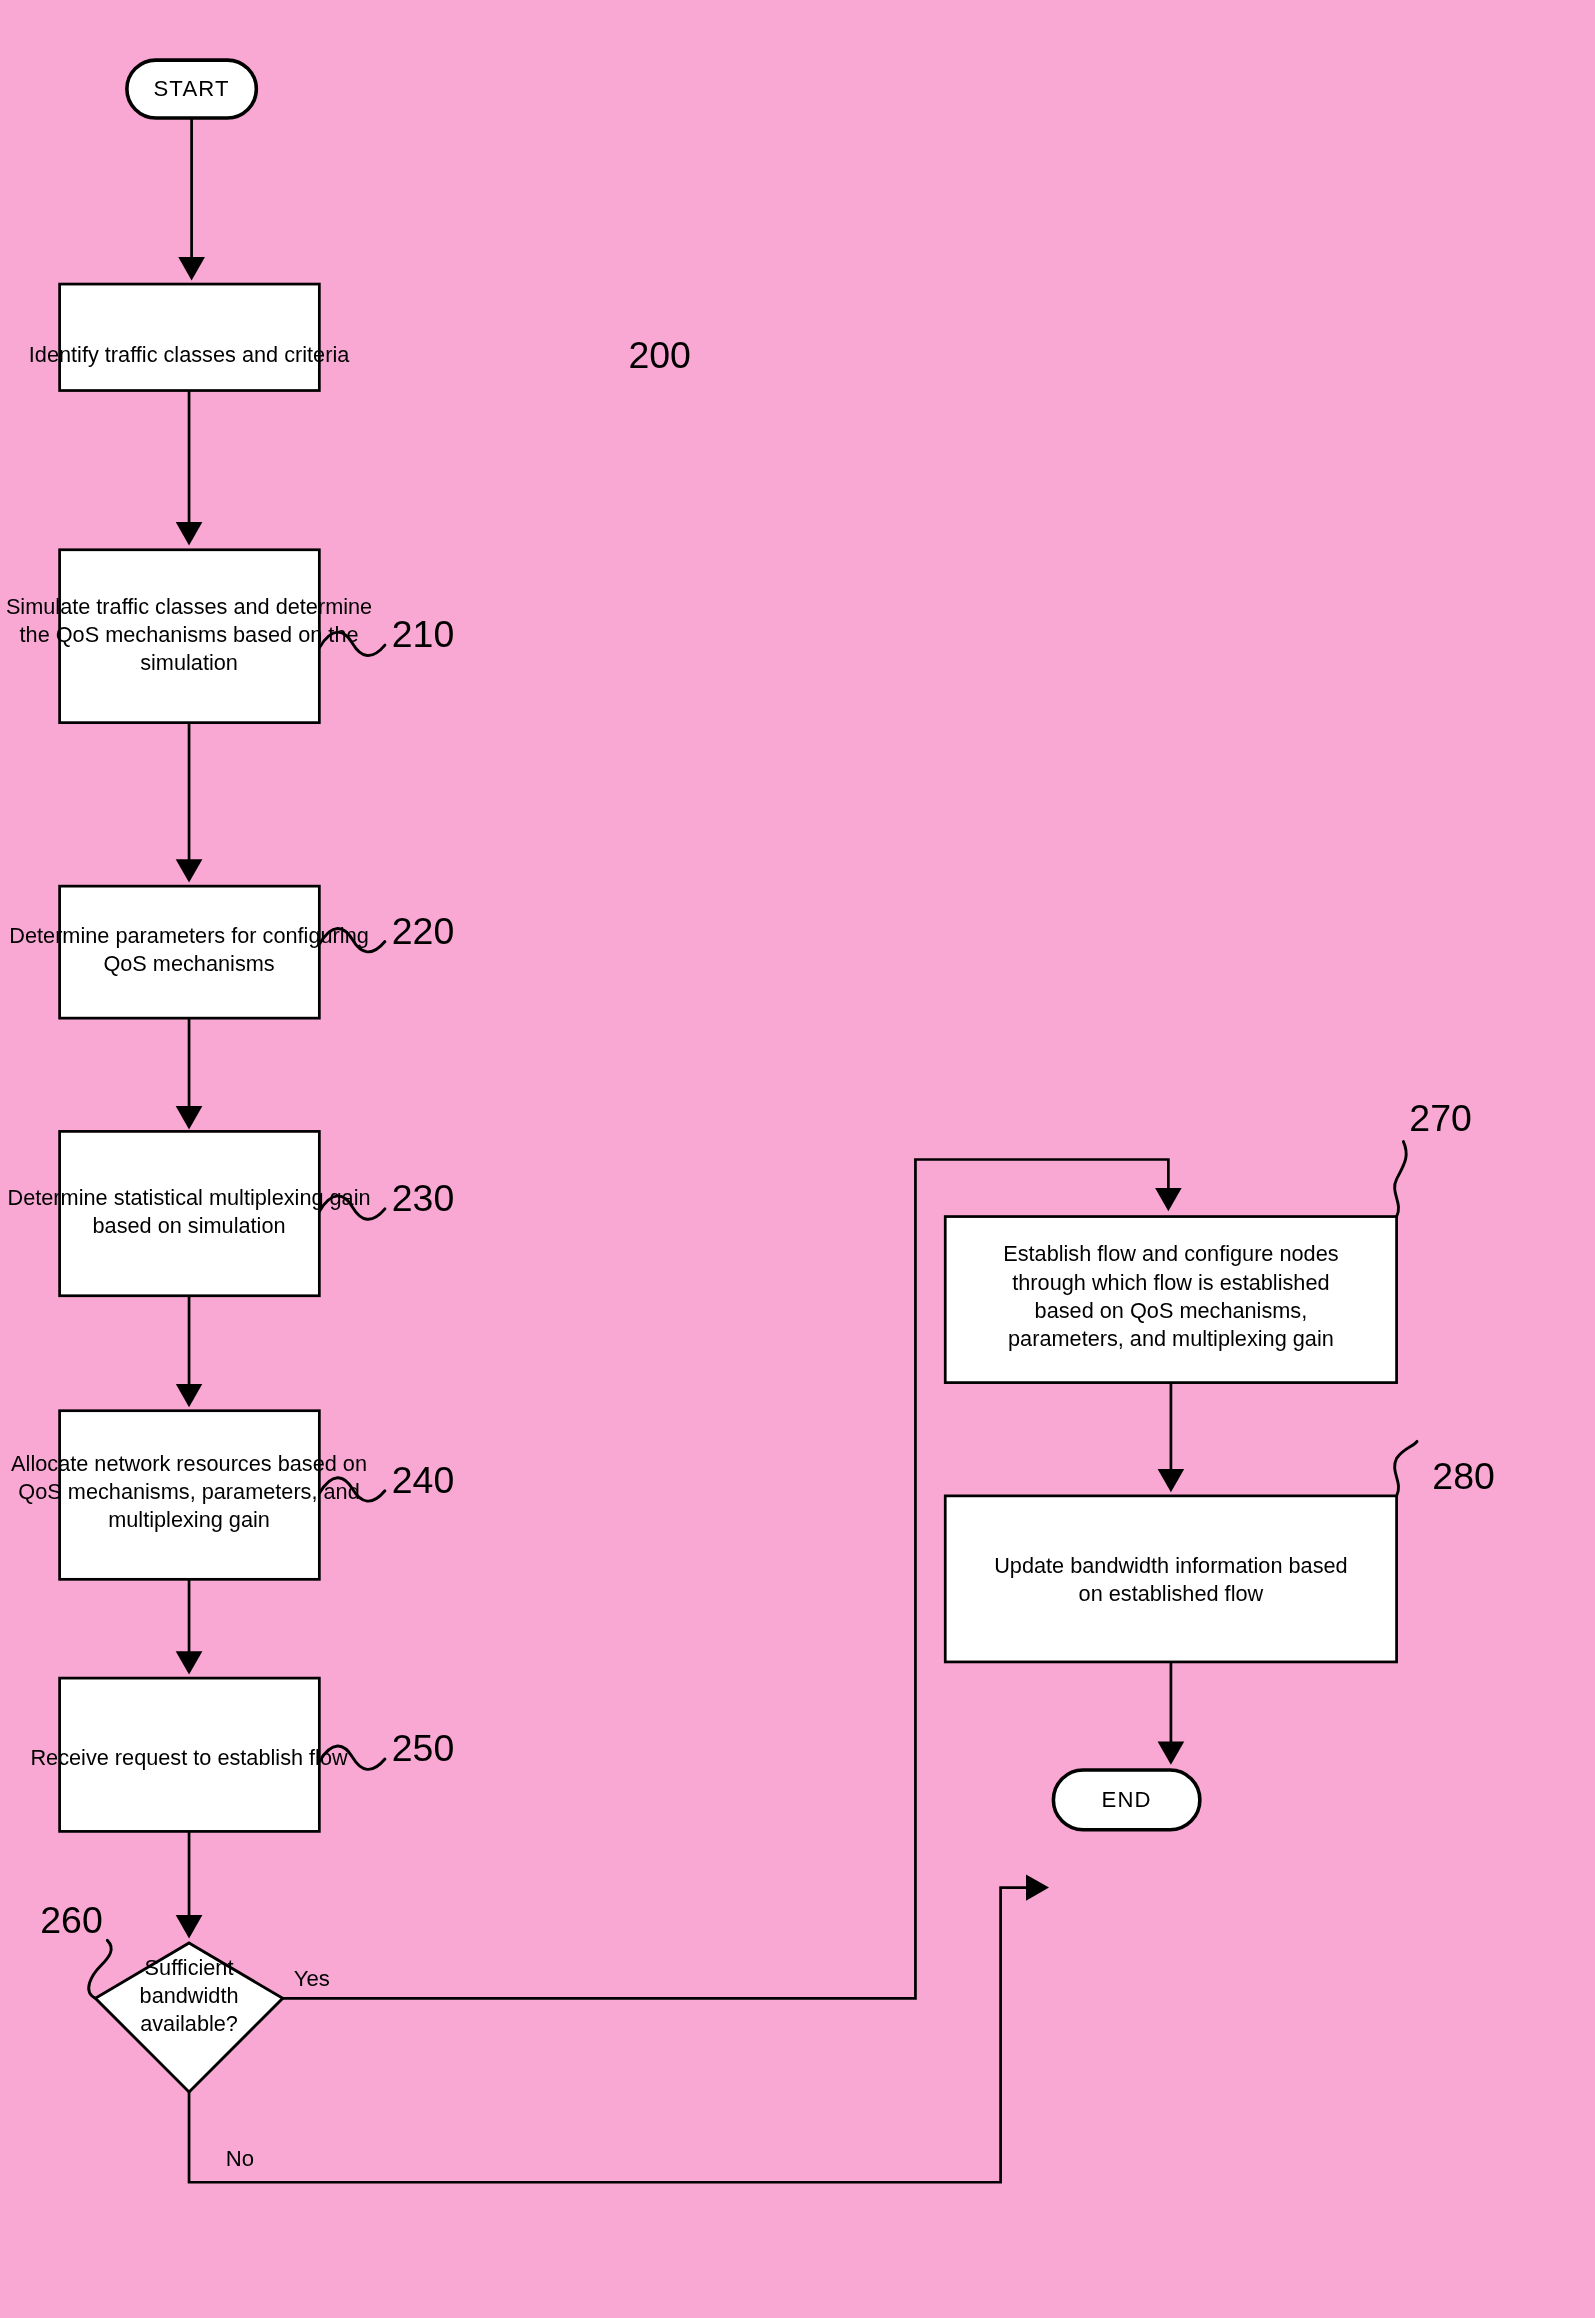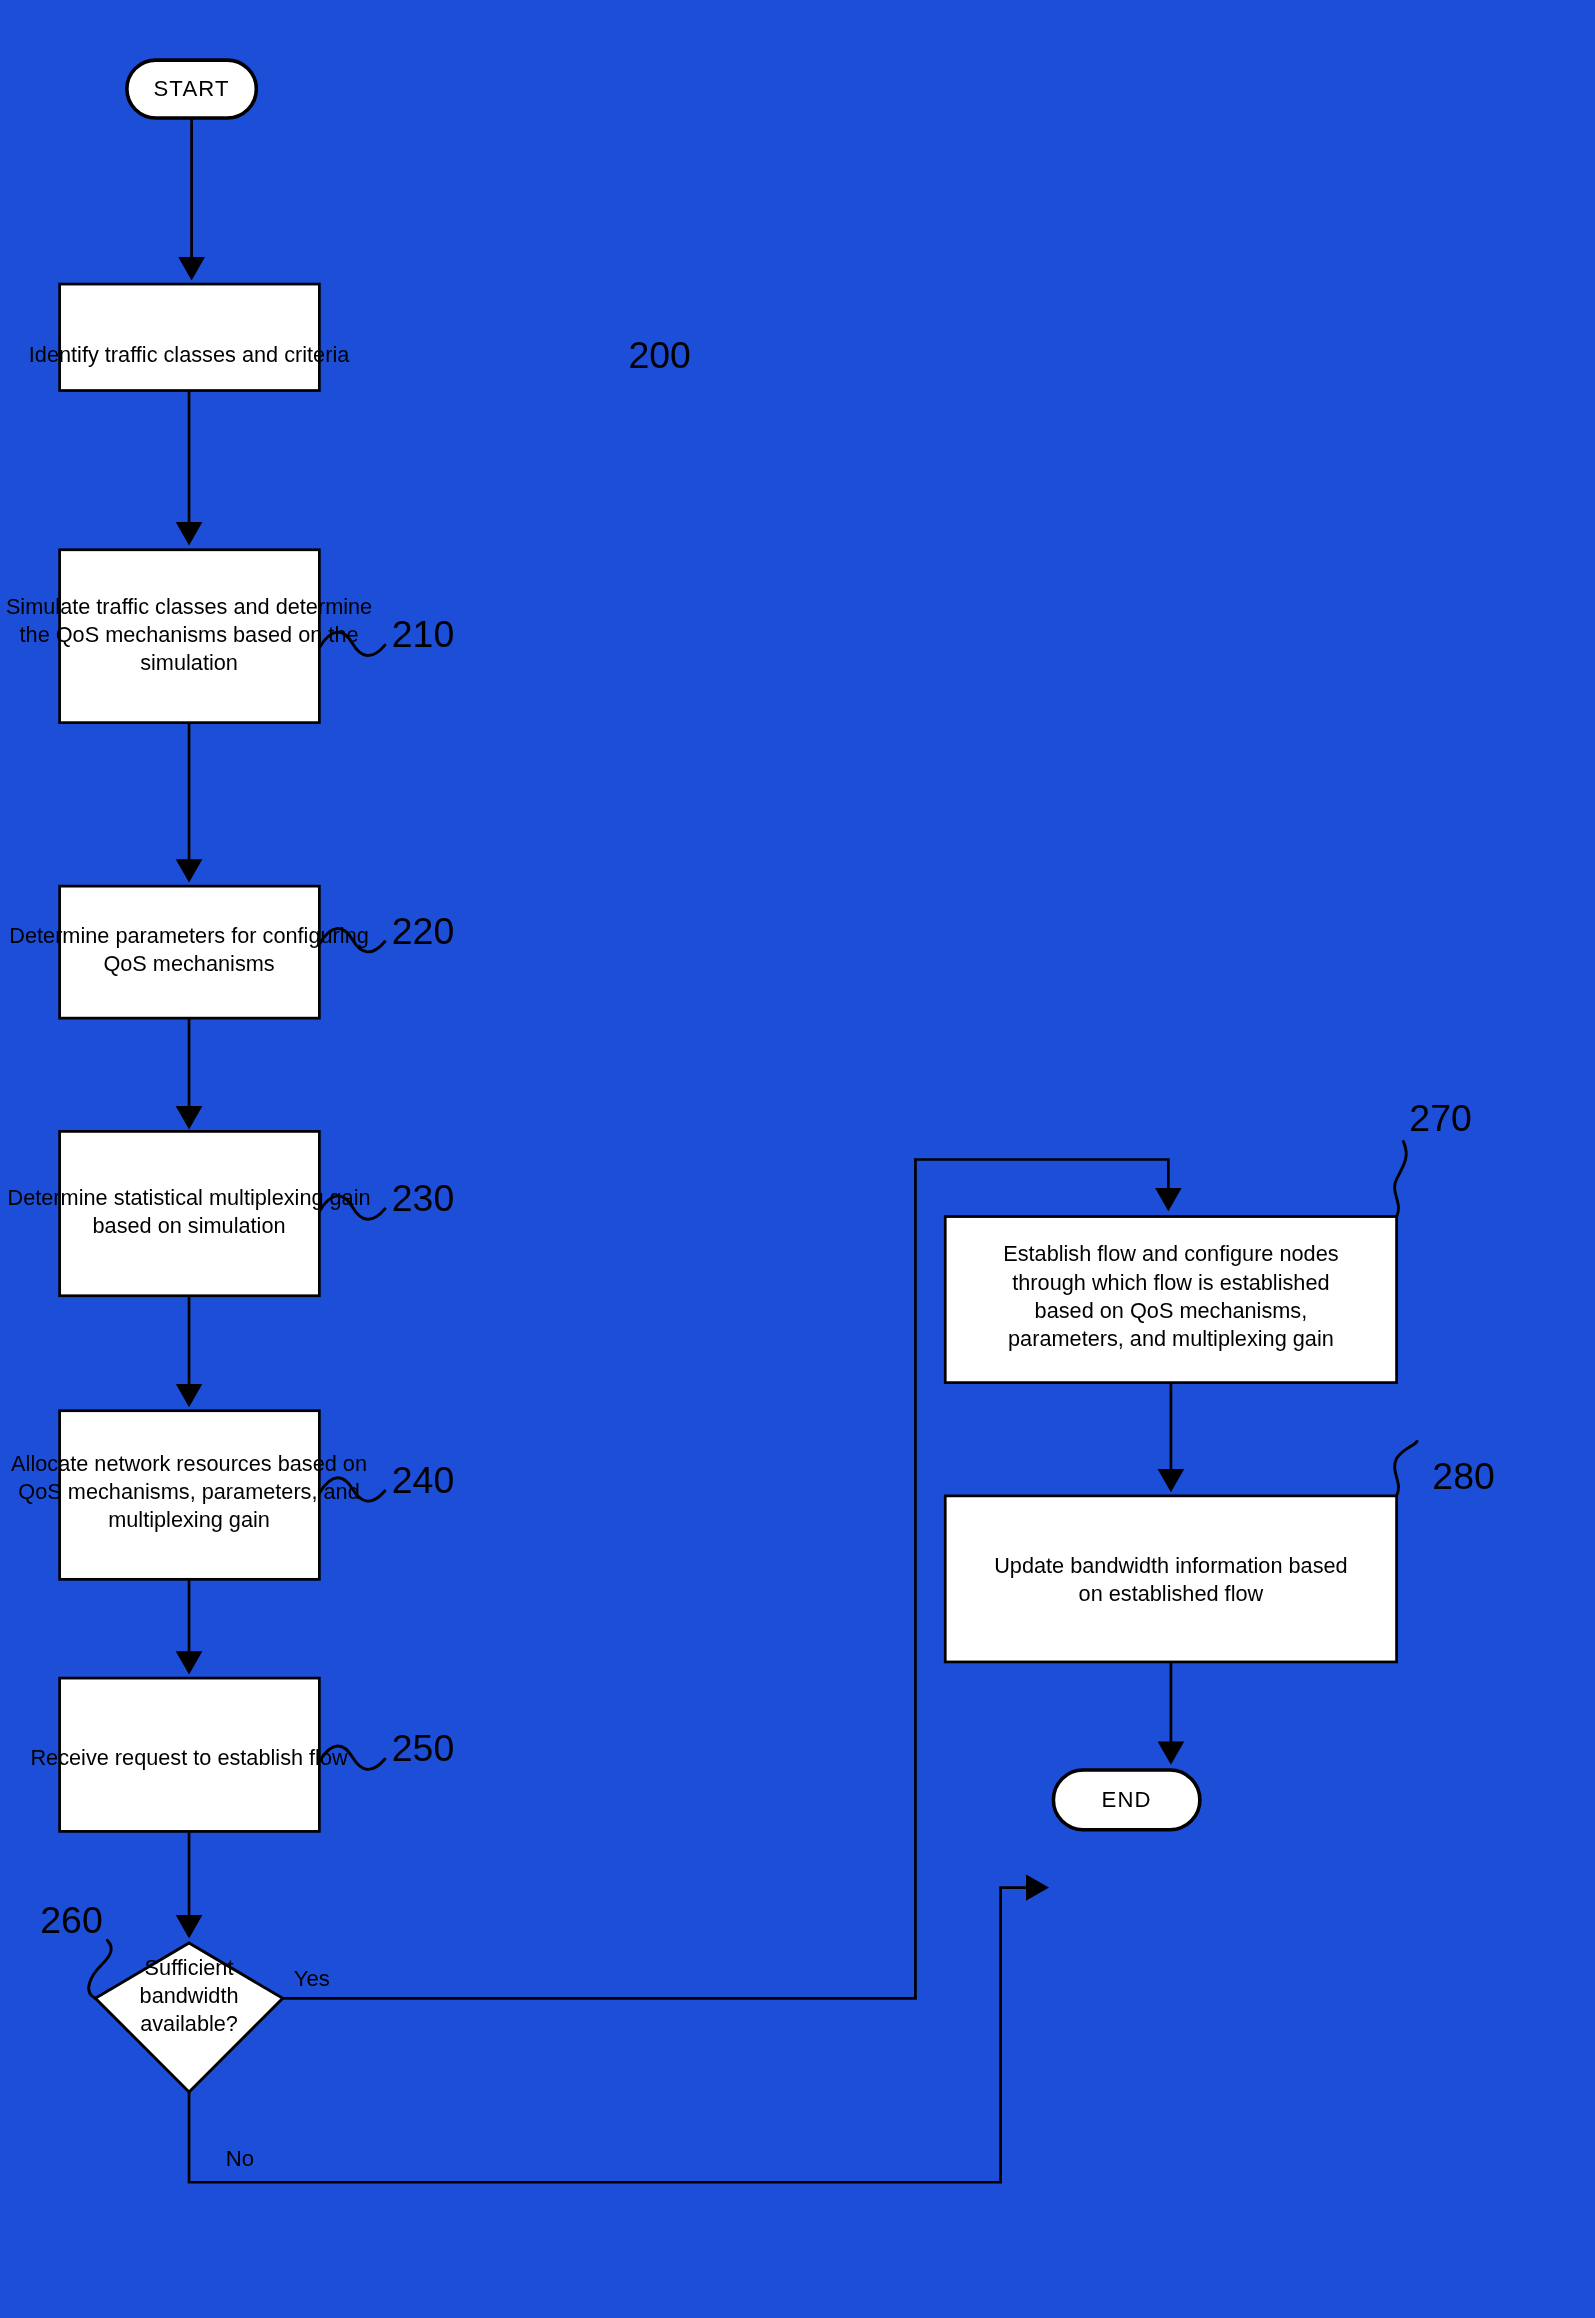--- a/index.html
+++ b/index.html
@@ -8,21 +8,21 @@
     padding: 0;
     background: #ffffff;
   }
   body {
     font-family: "Liberation Sans", sans-serif;
   }
   #figure-root {
     position: relative;
     width: 1595px;
     height: 2319px;
-    background: #1d4ed8;
+    background: #f9a8d4;
     overflow: hidden;
   }
   svg.flow {
     position: absolute;
     left: 0;
     top: 0;
     width: 1595px;
     height: 2319px;
     display: block;
   }

